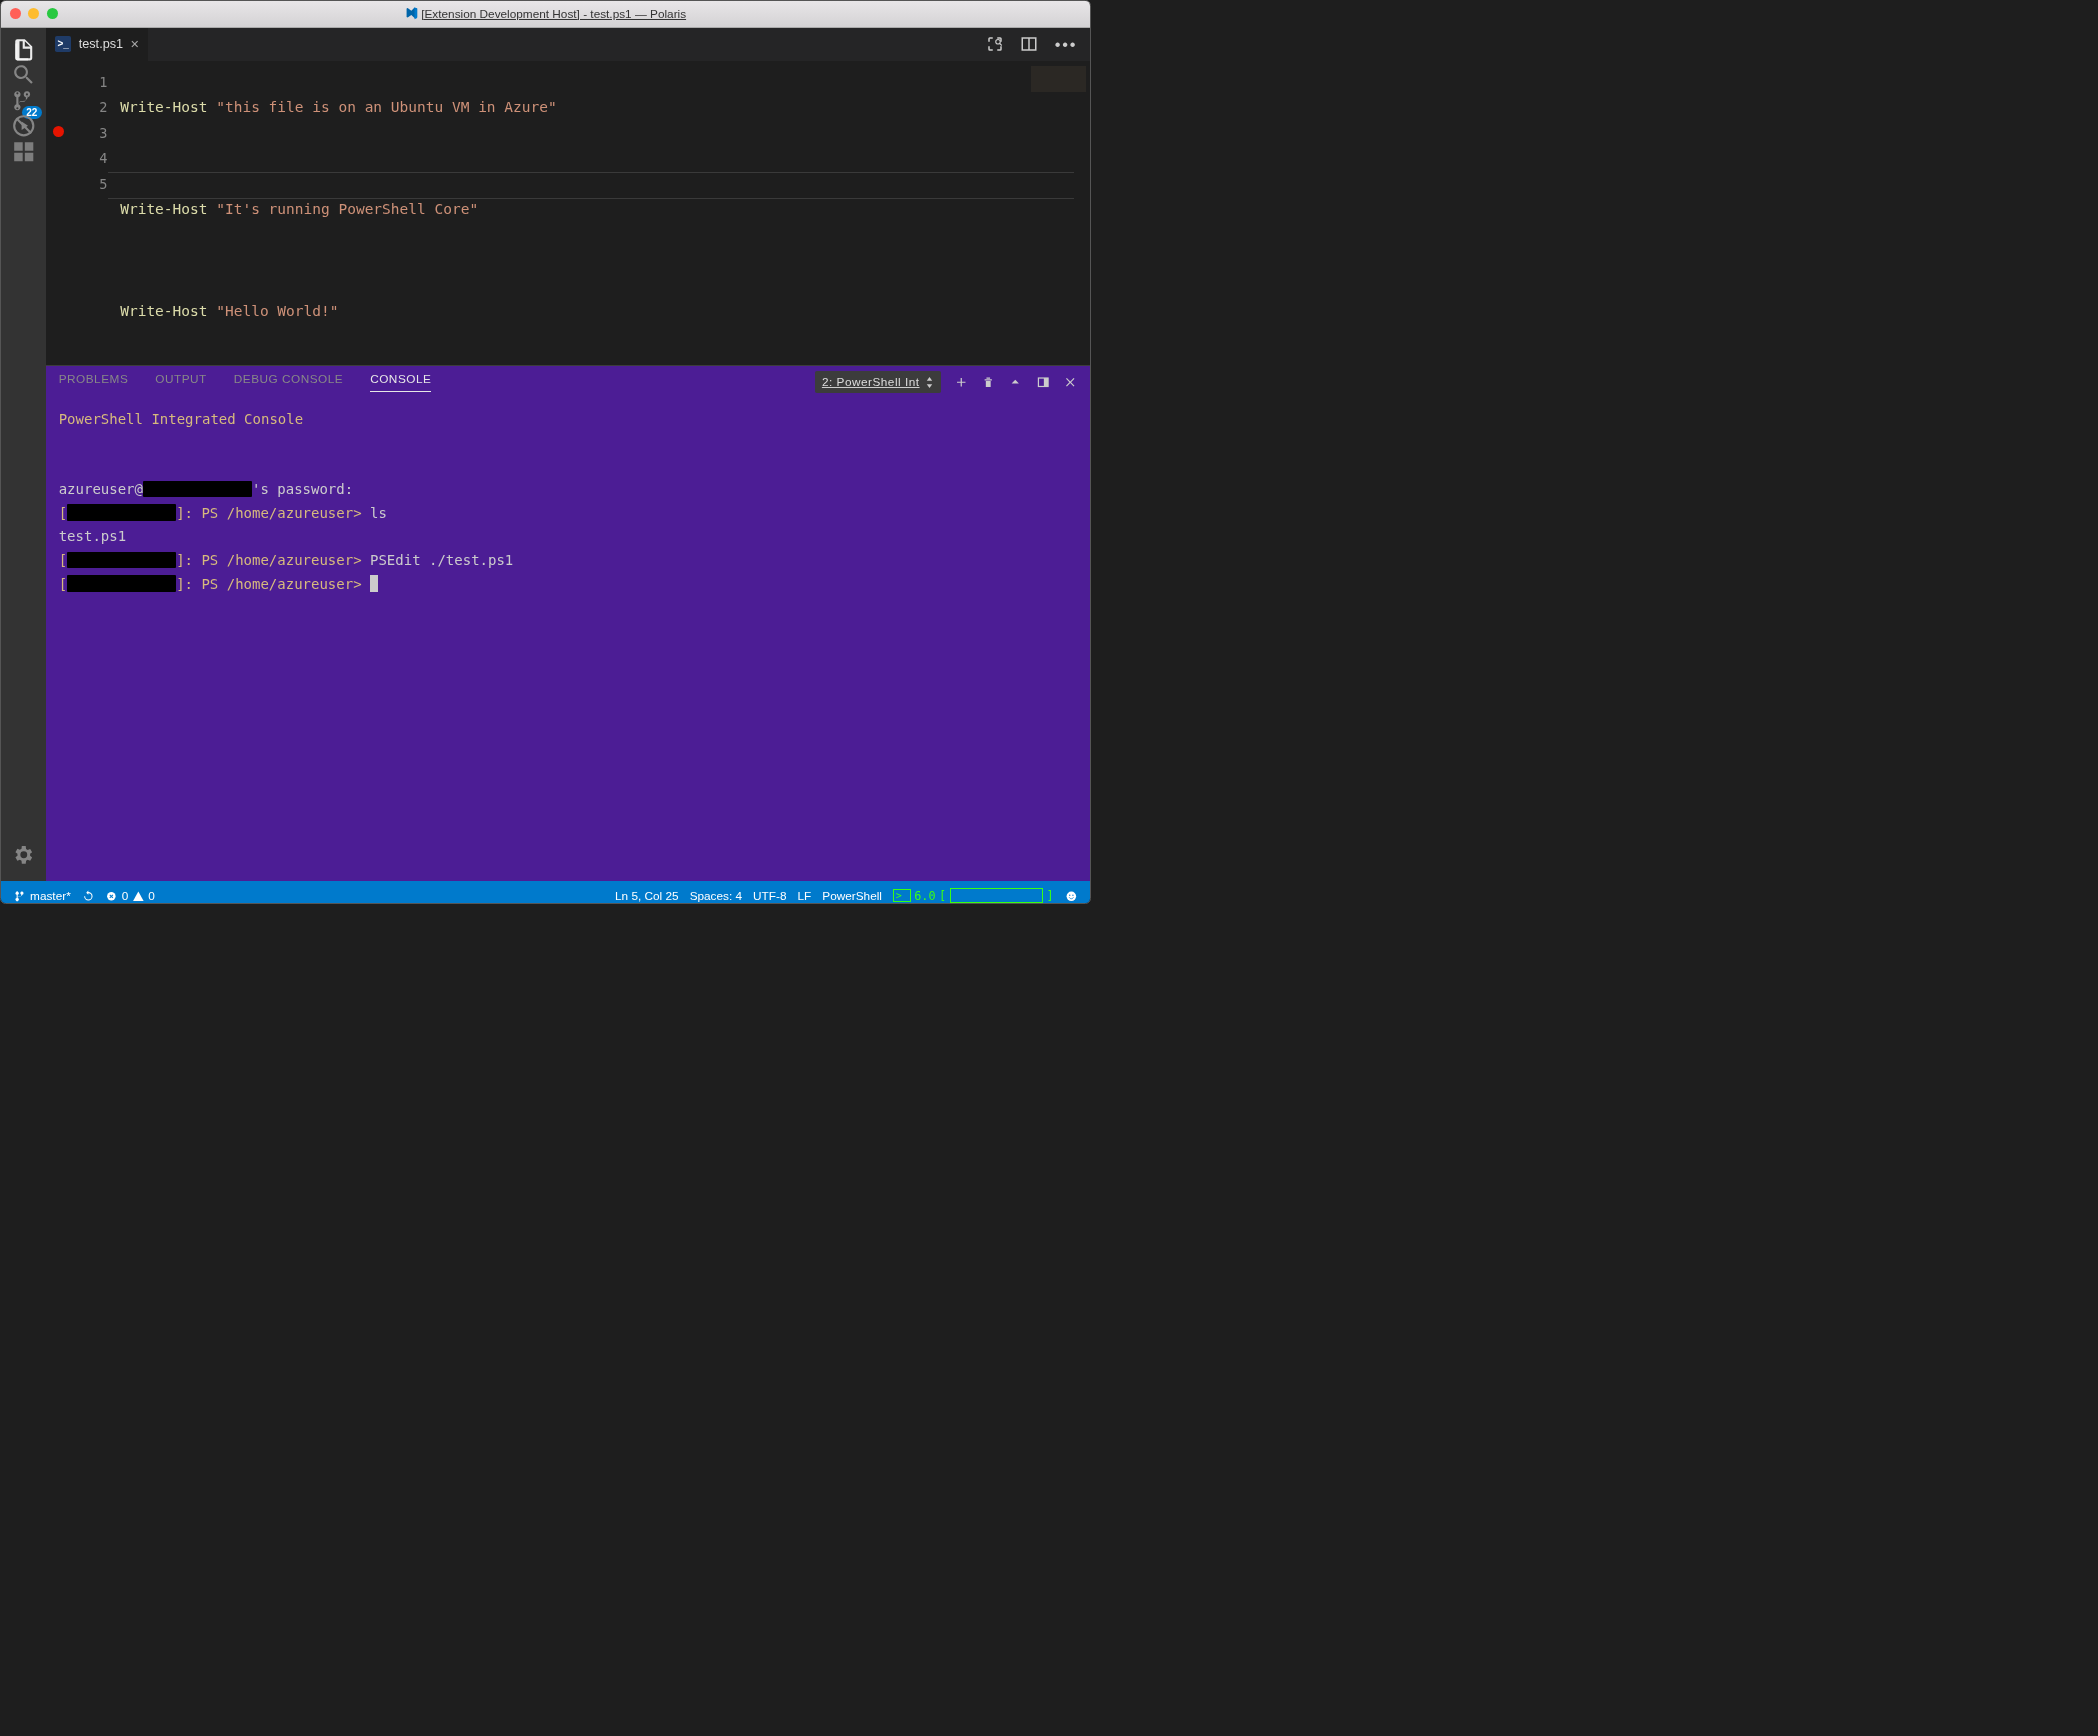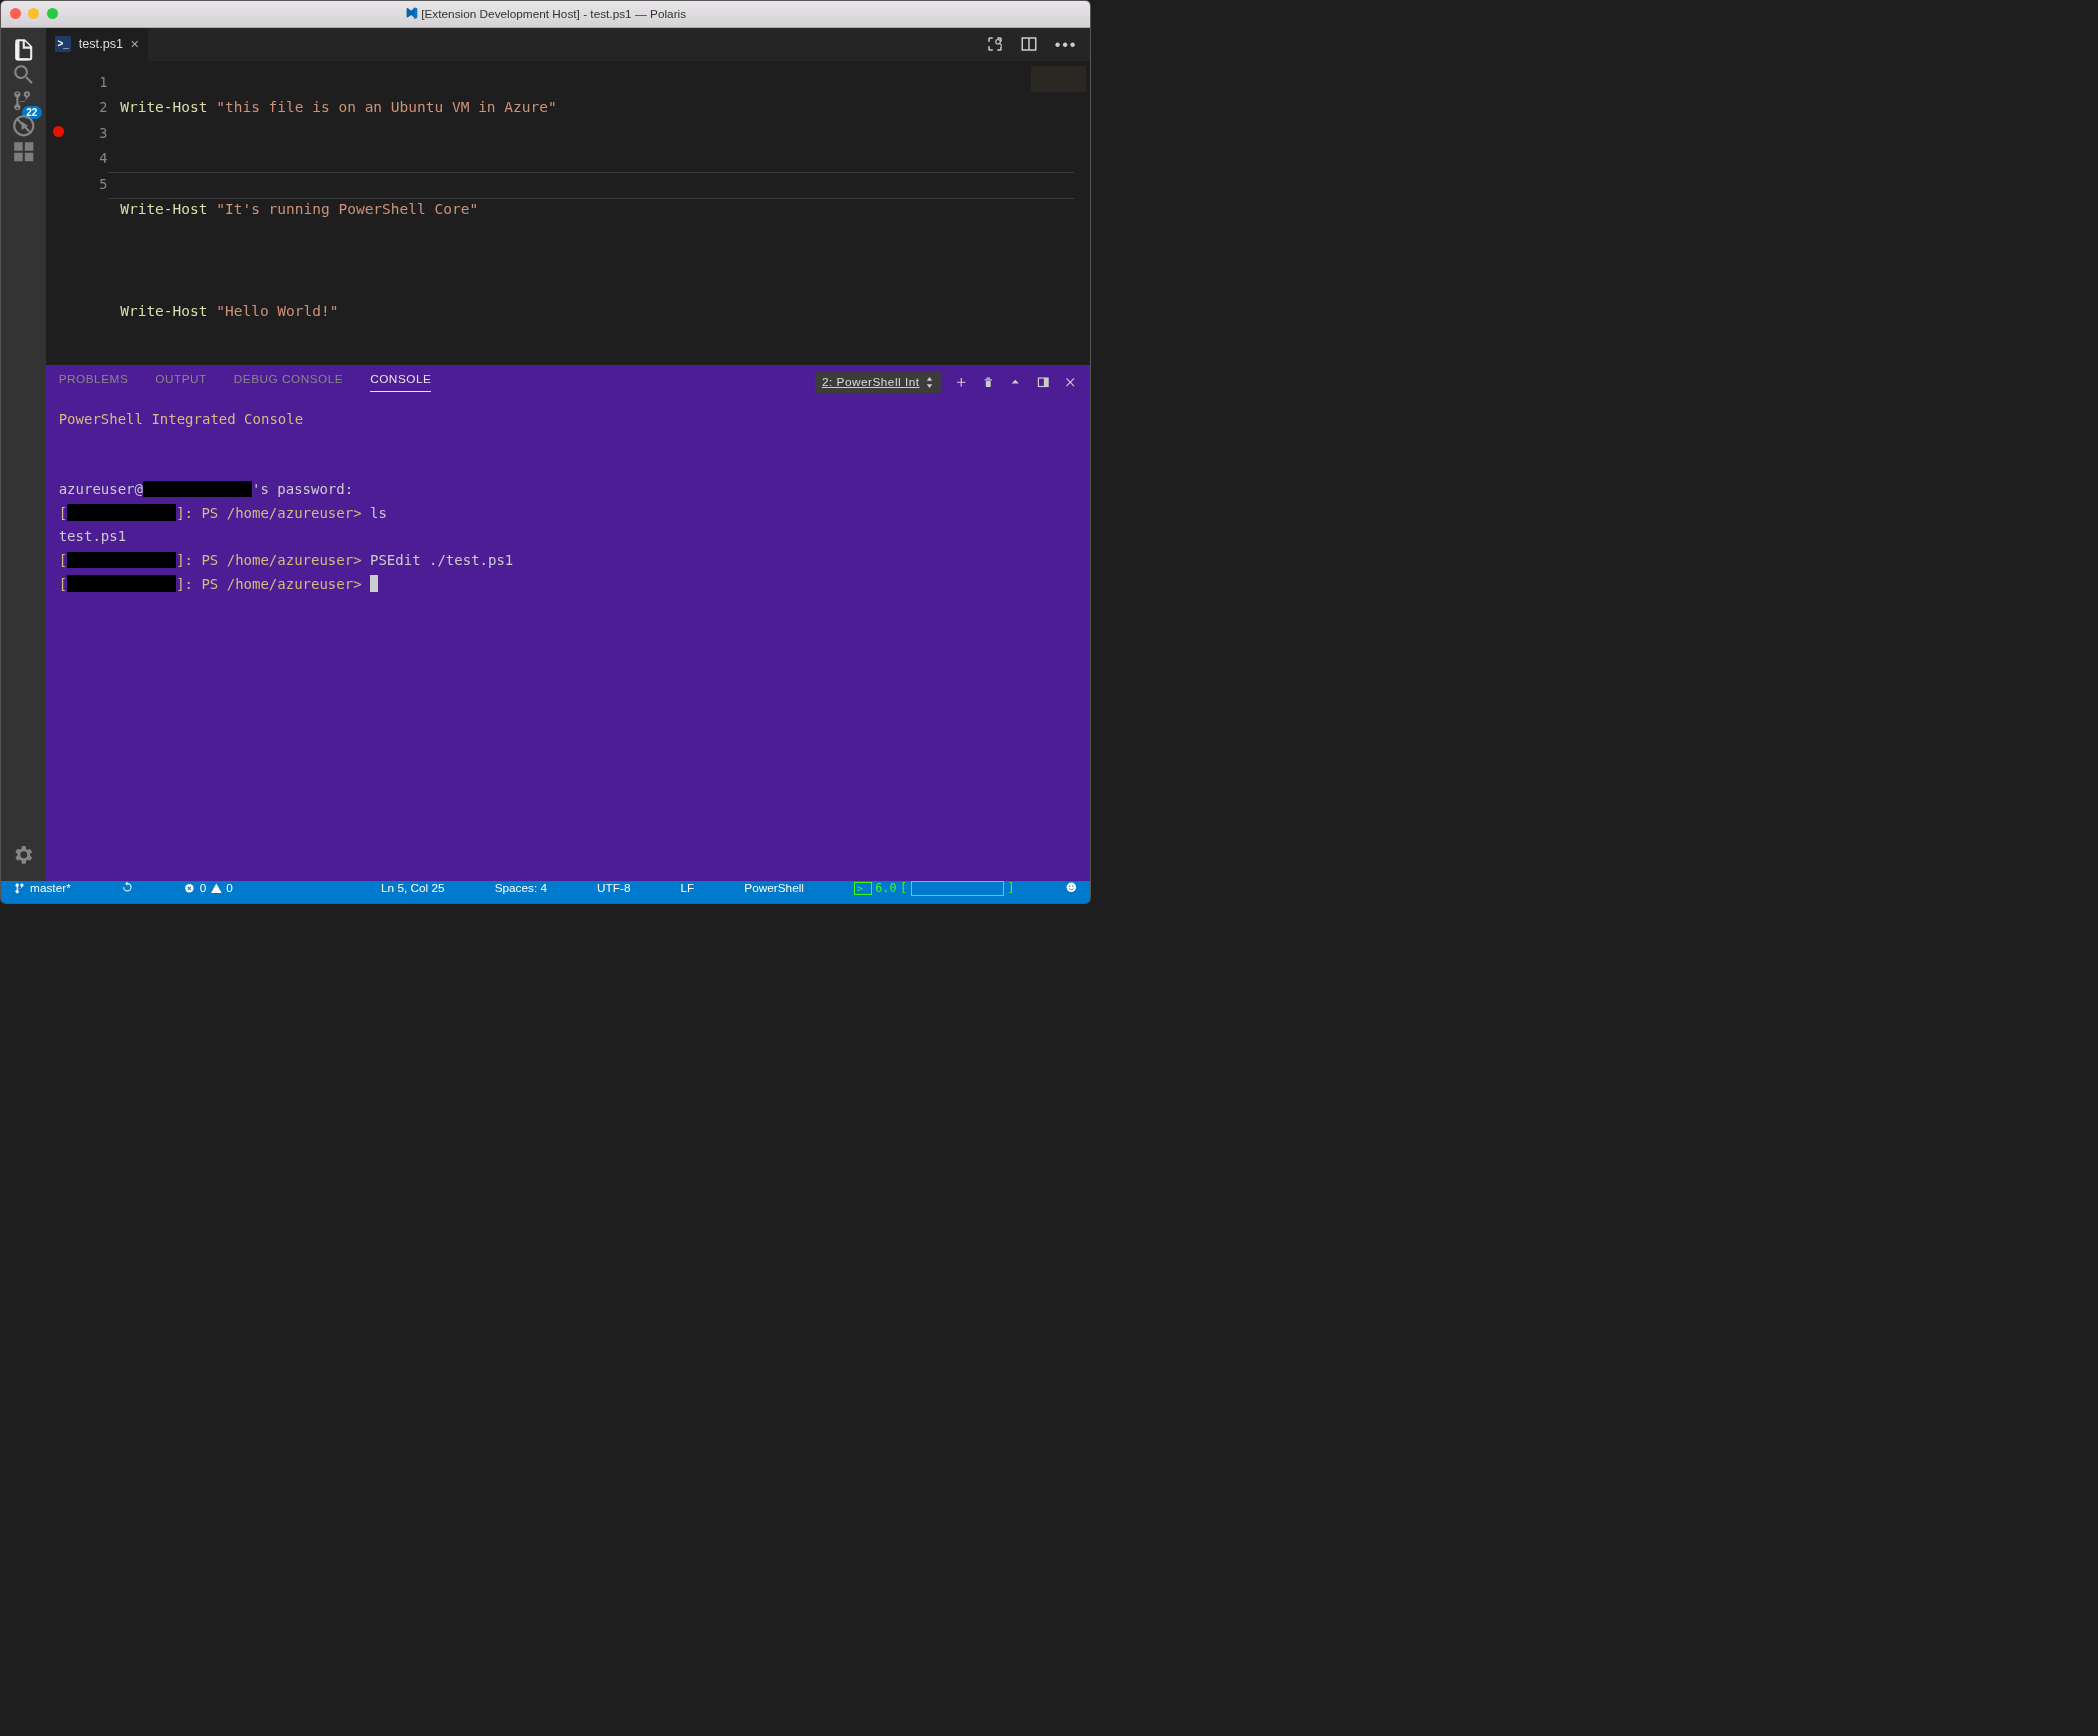--- a/index.html
+++ b/index.html
@@ -1,21 +1,21 @@
 <!DOCTYPE html>
 <html style="font-size:14.5px"><head>
 <meta charset="utf-8">
 <style>
   html, body { margin:0; padding:0; width:1091px; height:904px; font-family: -apple-system, "Helvetica Neue", Arial, sans-serif; overflow:hidden; background:#1e1e1e; }
   .window { width:1091px; height:904px; display:flex; flex-direction:column; border:0.9px solid #555; box-sizing:border-box; border-radius:5.5px; overflow:hidden;}
   .titlebar { height:25.5px; background: linear-gradient(#e8e6e8,#d4d2d4); display:flex; align-items:center; position:relative; border-bottom:0.9px solid #aaa;}
   .traffic { display:flex; gap:7.3px; margin-left:9px;}
   .tl { width:11px; height:11px; border-radius:50%;}
   .tl.red{background:#ff5f57;} .tl.yellow{background:#febc2e;} .tl.green{background:#28c840;}
-  .titlebar .title { position:absolute; left:0; right:0; text-align:center; font-size:11.8px; color:#333; display:flex; align-items:center; justify-content:center; gap:3.6px; pointer-events:none;}
+  .titlebar .title { position:absolute; left:0; right:0; text-align:center; font-size:11.8px; color:#333; display:flex; align-items:center; justify-content:center; gap:3.6px; pointer-events:none;text-decoration:underline;}
   .vscode-icon { width:12.7px; height:12.7px; display:inline-block; }
   .body { flex:1; display:flex; min-height:0;}
   .activitybar { width:45px; background:#333333; display:flex; flex-direction:column; align-items:center; padding-top:9px; }
   .activitybar .spacer { flex:1; }
   .act-icon { width:25.5px; height:25.5px; color:#858585; fill:#858585; position:relative; cursor:pointer;}
   .act-icon.active { color:#fff; fill:#fff;}
   .badge { position:absolute; bottom:-5.5px; right:-5.5px; background:#007acc; color:#fff; font-size:10px; border-radius:9px; padding:0.9px 4.5px; font-weight:bold;}
   .main { flex:1; display:flex; flex-direction:column; min-width:0;}
   .tabbar { height:33px; background:#252526; display:flex; align-items:stretch;}
   .tab { background:#1e1e1e; display:flex; align-items:center; padding:0 9px; gap:7.3px; color:#ddd; font-size:12.7px;}
@@ -35,21 +35,21 @@
   .panel-tabs { display:flex; align-items:center; height:33px; padding:0 12.7px; gap:27px; color:#888; font-size:11.8px; letter-spacing:0.5px;}
   .panel-tabs .ptab { cursor:pointer; padding-bottom:5.5px;}
   .panel-tabs .ptab.active { color:#e7e7e7; border-bottom:0.9px solid #e7e7e7;}
   .panel-tabs .pright { margin-left:auto; display:flex; align-items:center; gap:12.7px; color:#ccc;text-decoration:underline;}
   .term-select { background:#3c3c3c; color:#ddd; border:none; font-size:11.8px; padding:3.6px 7.3px; border-radius:1.8px; display:flex; align-items:center; gap:5.5px;}
   .pi { width:14.5px; height:14.5px; fill:#ccc; cursor:pointer;}
   .terminal { flex:1; padding:9px 12.7px; font-family: Menlo, Consolas, monospace; font-size:14px; color:#ccc; line-height:23.6px; overflow:hidden;}
   .term-yellow { color:#d7ba7d; }
   .redact { display:inline-block; background:#000; vertical-align:text-bottom; height:16.4px; border-radius:0.9px;}
   .cursor-block { display:inline-block; width:8.2px; height:16.4px; background:#ccc; vertical-align:text-bottom;}
-  .statusbar { height:22px; background:#007acc; color:#fff; display:flex; align-items:flex-start; font-size:11.8px; padding:0 7.3px;gap:39px;}
+  .statusbar { height:22px; background:#007acc; color:#fff; display:flex; align-items:flex-end; font-size:11.8px; padding:0 7.3px;}
   .statusbar .sbi { display:flex; align-items:center; gap:3.6px; padding:0 5.5px; cursor:pointer;}
   .statusbar .spacer { flex:1; }
   .s-icon { width:12.7px; height:12.7px; fill:#fff; }
   .green-term { color:#39ff14; font-family: Menlo, monospace; display:flex; align-items:center; gap:2.7px;}
   .green-term .box { border:0.9px solid #39ff14; padding:0 1.8px; font-size:10px;}
   .green-redact { display:inline-block; width:91px; height:12.7px; border:0.9px solid #39ff14;}
   .dots { font-size:16.4px; letter-spacing:1.8px; cursor:pointer;}
 </style>
 </head>
 <body>

